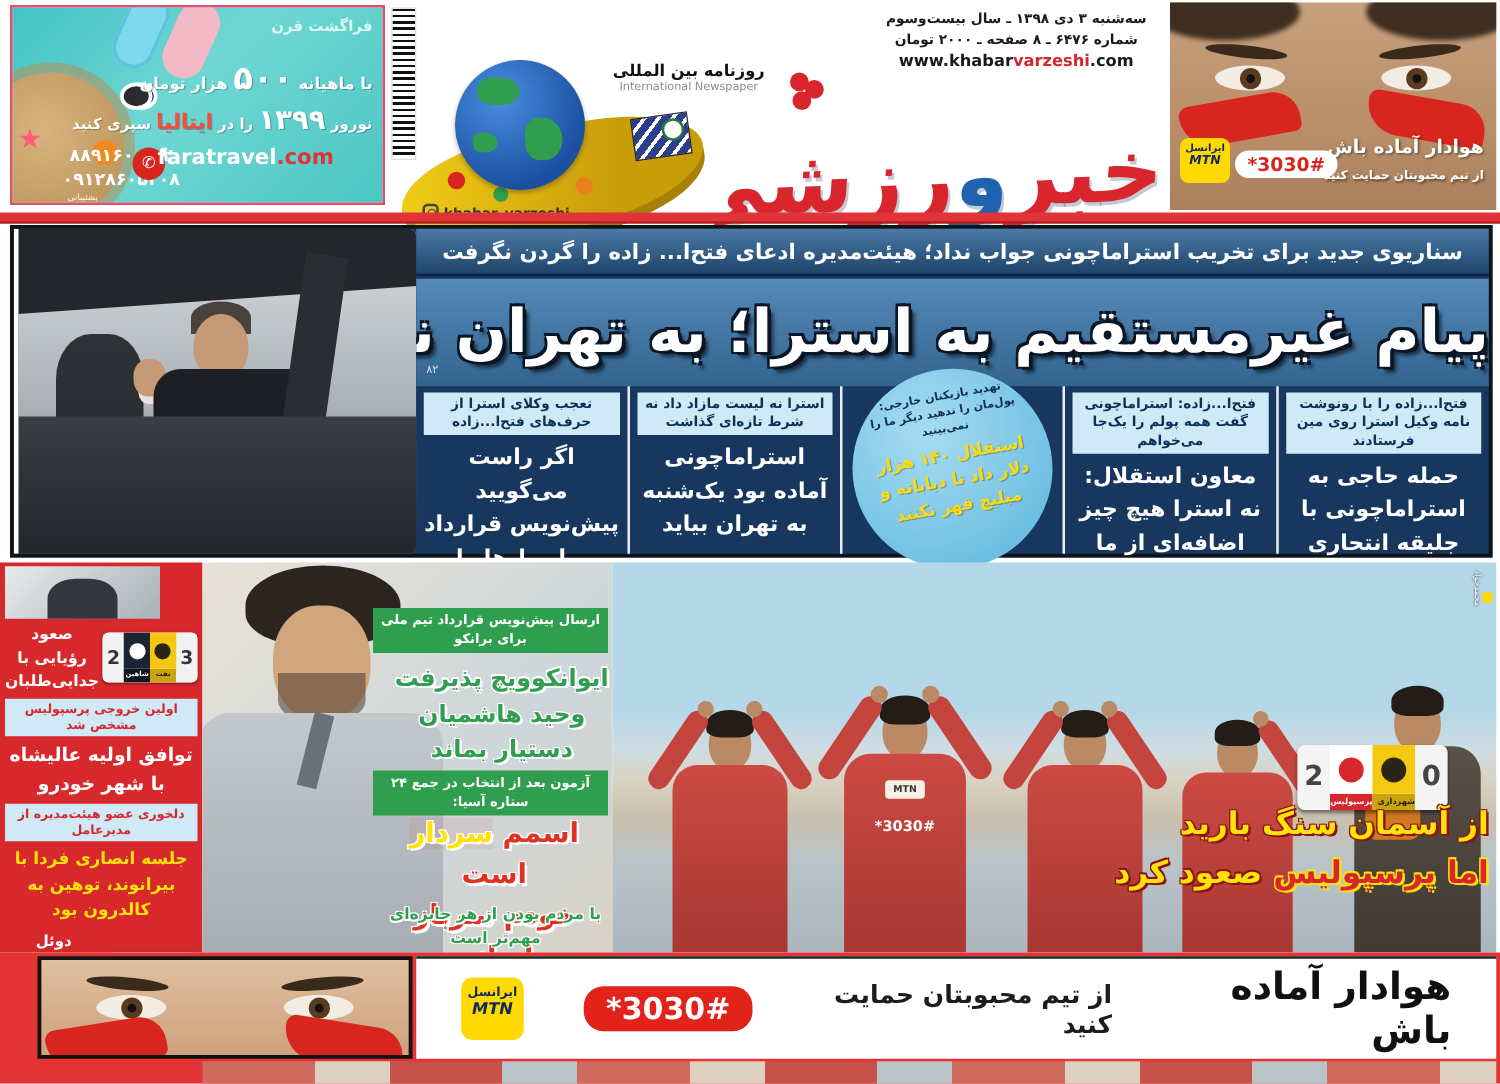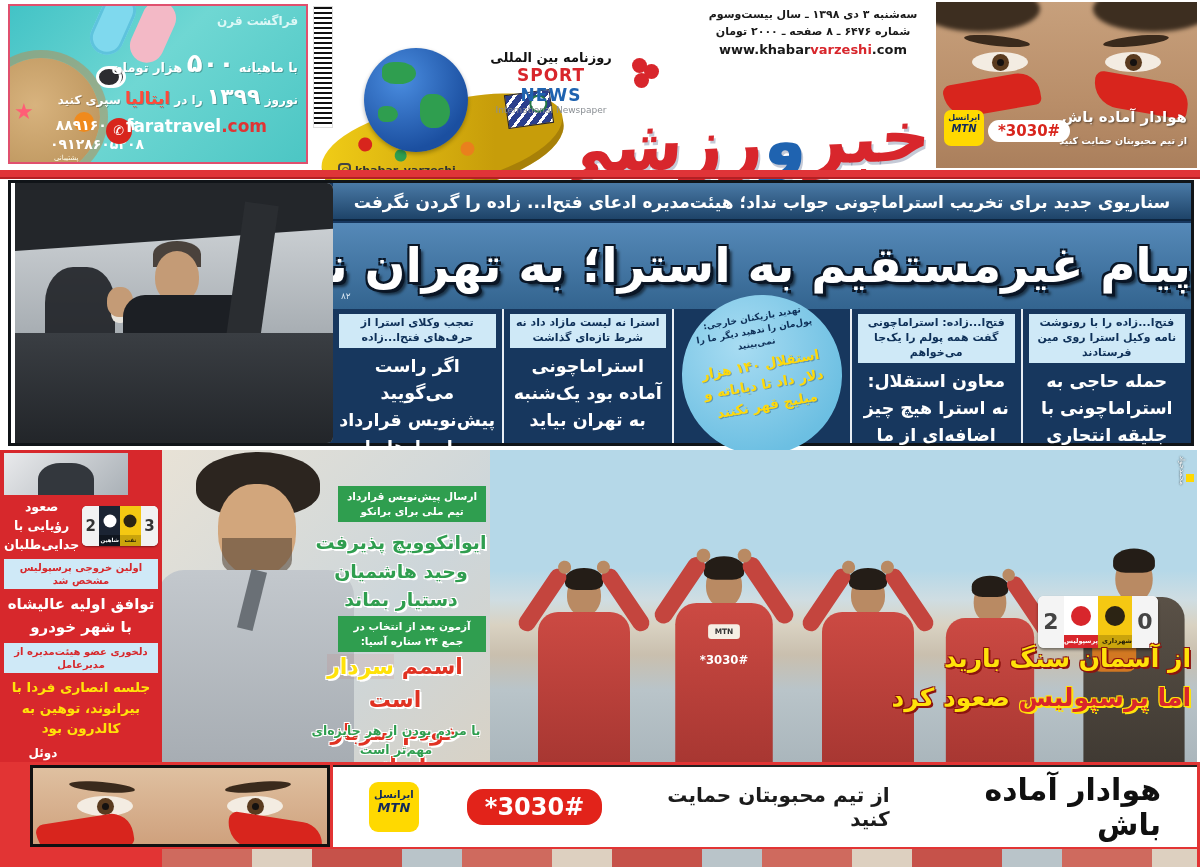--- a/index.html
+++ b/index.html
@@ -173,21 +173,21 @@
   .sb-head4 { color:#fff; font-weight:bold; font-size:12px; line-height:1.5; text-align:center; flex:1; }
 
   
   .azmoun { left:162px; top:450px; width:328px; height:312px; overflow:hidden;
     background:linear-gradient(135deg,#e8e2d6,#cdd6da 60%,#d8d2c6); }
   .az-hair { left:34px; top:2px; width:124px; height:64px; background:#2c251f; border-radius:50% 50% 40% 40%; }
   .az-face { left:56px; top:34px; width:78px; height:92px; background:#d2a67c; border-radius:46%; }
   .az-beard { left:60px; top:88px; width:70px; height:40px; background:#4a3b2c; border-radius:0 0 45% 45%; opacity:.55; }
   .az-body { left:-4px; top:120px; width:196px; height:192px; background:linear-gradient(180deg,#c3c8cd,#a7adb3); border-radius:26px 26px 0 0; }
   .az-strap { left:82px; top:120px; width:16px; height:60px; background:#6a7076; transform:rotate(14deg); }
-  .az-chip { right:4px; width:148px; background:#2f9e4f; color:#fff; font-weight:bold; font-size:10.5px;
+  .az-chip { right:4px; width:188px; background:#2f9e4f; color:#fff; font-weight:bold; font-size:10.5px;
     line-height:1.45; text-align:center; padding:3px 4px; }
   .az-chip1 { top:36px; } .az-chip2 { top:166px;text-align:center; }
   .az-head1 { right:0; top:78px; width:178px; text-align:center; color:#2f9e4f; font-weight:bold; font-size:19px; line-height:1.5;
     text-shadow:-1px -1px 0 #fff,1px -1px 0 #fff,-1px 1px 0 #fff,1px 1px 0 #fff,2px 2px 0 #fff; }
   .az-head2 { right:0; top:200px; width:190px; text-align:center; font-weight:bold; font-size:22px; line-height:1.5; color:#e03222;
     text-shadow:-1px -1px 0 #fff,1px -1px 0 #fff,-1px 1px 0 #fff,2px 2px 0 #fff; }
   .az-head2 .hl { color:#ffe20a; background:rgba(220,40,30,.08); }
   .az-sub { right:4px; top:272px; width:180px; text-align:center; color:#2f9e4f; font-weight:bold; font-size:12.5px; line-height:1.5;
     text-shadow:-1px -1px 0 #fff,1px -1px 0 #fff,-1px 1px 0 #fff,1px 1px 0 #fff; }
 
@@ -281,21 +281,20 @@
   <div class="abs globe">
       <i></i>
       <i></i>
       <i></i>
     </div>
   <div class="abs flag-tile">
       <b></b>
     </div>
   <div class="abs pub-info">
     <div class="pub-type">روزنامه بین المللی</div>
-    <div class="sport-news"><span class="sp">SPORT</span> <span class="nw">NEWS</span></div>
     <div class="intl">International Newspaper</div>
   </div>
   <div class="abs trefoil"></div>
   <div class="abs logo-text"><span class="p1">خبر</span><span class="p2">و</span><span class="p3">رزشی</span></div>
   <div class="abs socials">
     <div><span class="soc-ic ig"></span><span>khabar_varzeshi</span></div>
     <div><span class="soc-ic tg">➤</span><span class="soc-ic tw">t</span><span>khabar_varzeshi</span></div>
   </div>
 </div>
 

